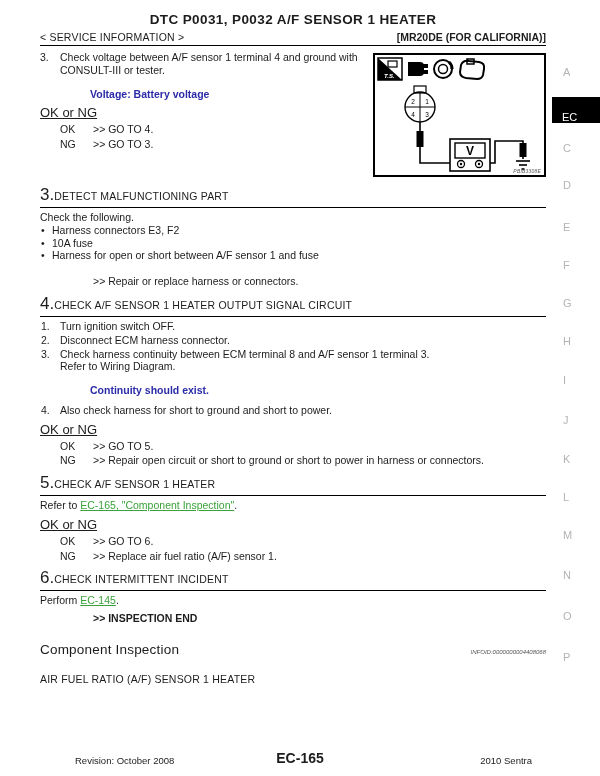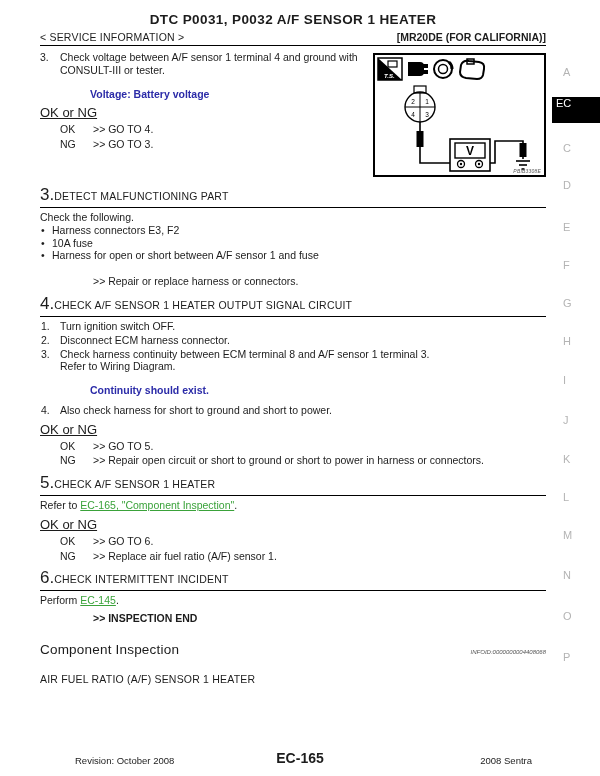--- a/index.html
+++ b/index.html
@@ -68,21 +68,21 @@
   .comp-title{font-size:13.5px;letter-spacing:.2px;}
   .infoid{font-size:6px;font-style:italic;color:#555;}
   .comp-sub{font-size:10.5px;margin-top:16px;letter-spacing:.2px;}
 
   
   .rail-letter{
     position:absolute;left:563px;color:var(--rail-gray);font-size:11px;width:20px;
   }
   .rail-tab{
     position:absolute;left:552px;top:97px;width:48px;height:26px;background:#000;
-    color:#fff;font-size:11px;display:flex;align-items:flex-start;padding-left:4px;
+    color:#fff;font-size:11px;display:flex;align-items:flex-end;padding-left:10px;
   }
 
   
   .footer{
     position:absolute;left:40px;top:750px;width:520px;height:20px;font-size:9.5px;
   }
   .footer .rev{position:absolute;left:15px;top:5px;padding-left:20px;}
   .footer .pcode{position:absolute;left:0;right:0;text-align:center;top:0;font-size:14px;font-weight:bold;}
   .footer .model{position:absolute;right:28px;top:5px;}
 </style>
@@ -292,14 +292,14 @@
 <span class="rail-letter" style="top:453px">K</span>
 <span class="rail-letter" style="top:491px">L</span>
 <span class="rail-letter" style="top:529px">M</span>
 <span class="rail-letter" style="top:569px">N</span>
 <span class="rail-letter" style="top:610px">O</span>
 <span class="rail-letter" style="top:651px">P</span>
 
 <div class="footer">
   <span class="rev">Revision: October 2008</span>
   <span class="pcode">EC-165</span>
-  <span class="model">2008 Sentra</span>
+  <span class="model">2010 Sentra</span>
 </div>
 
 </body></html>

